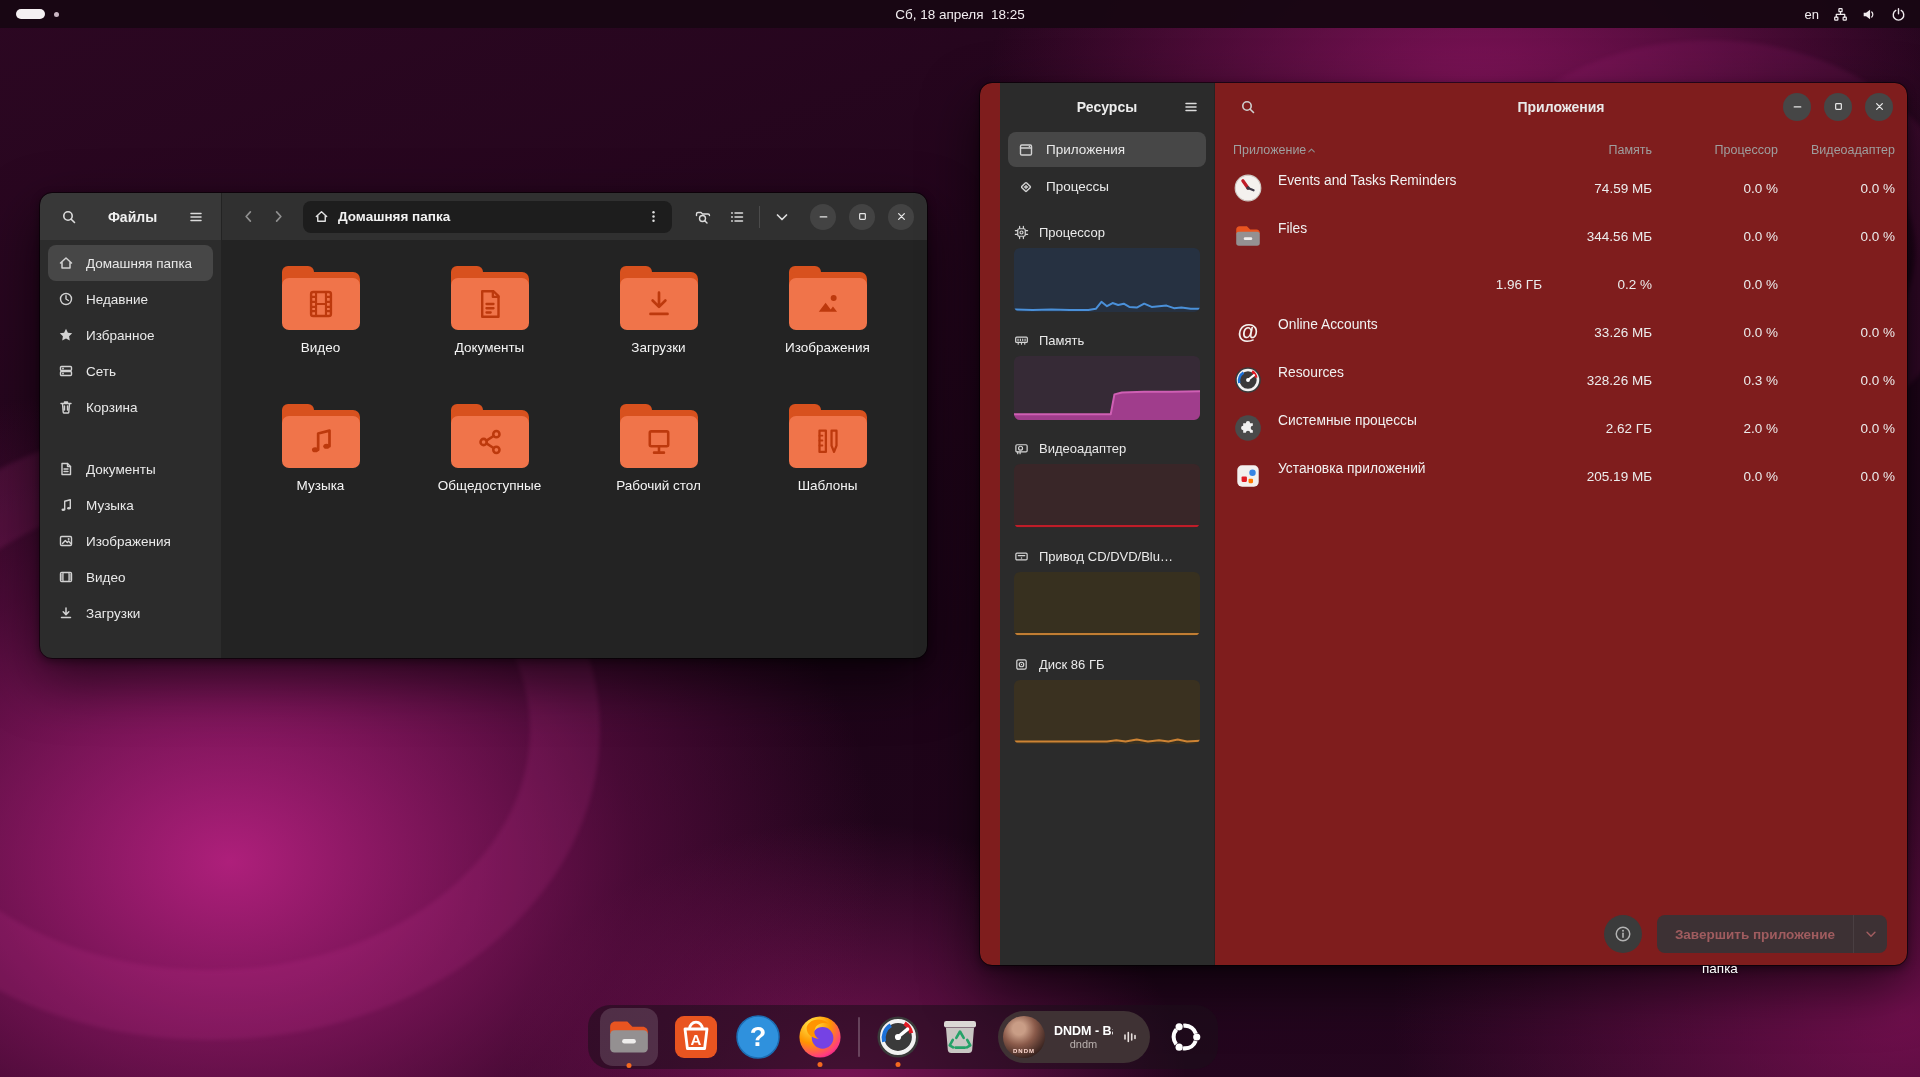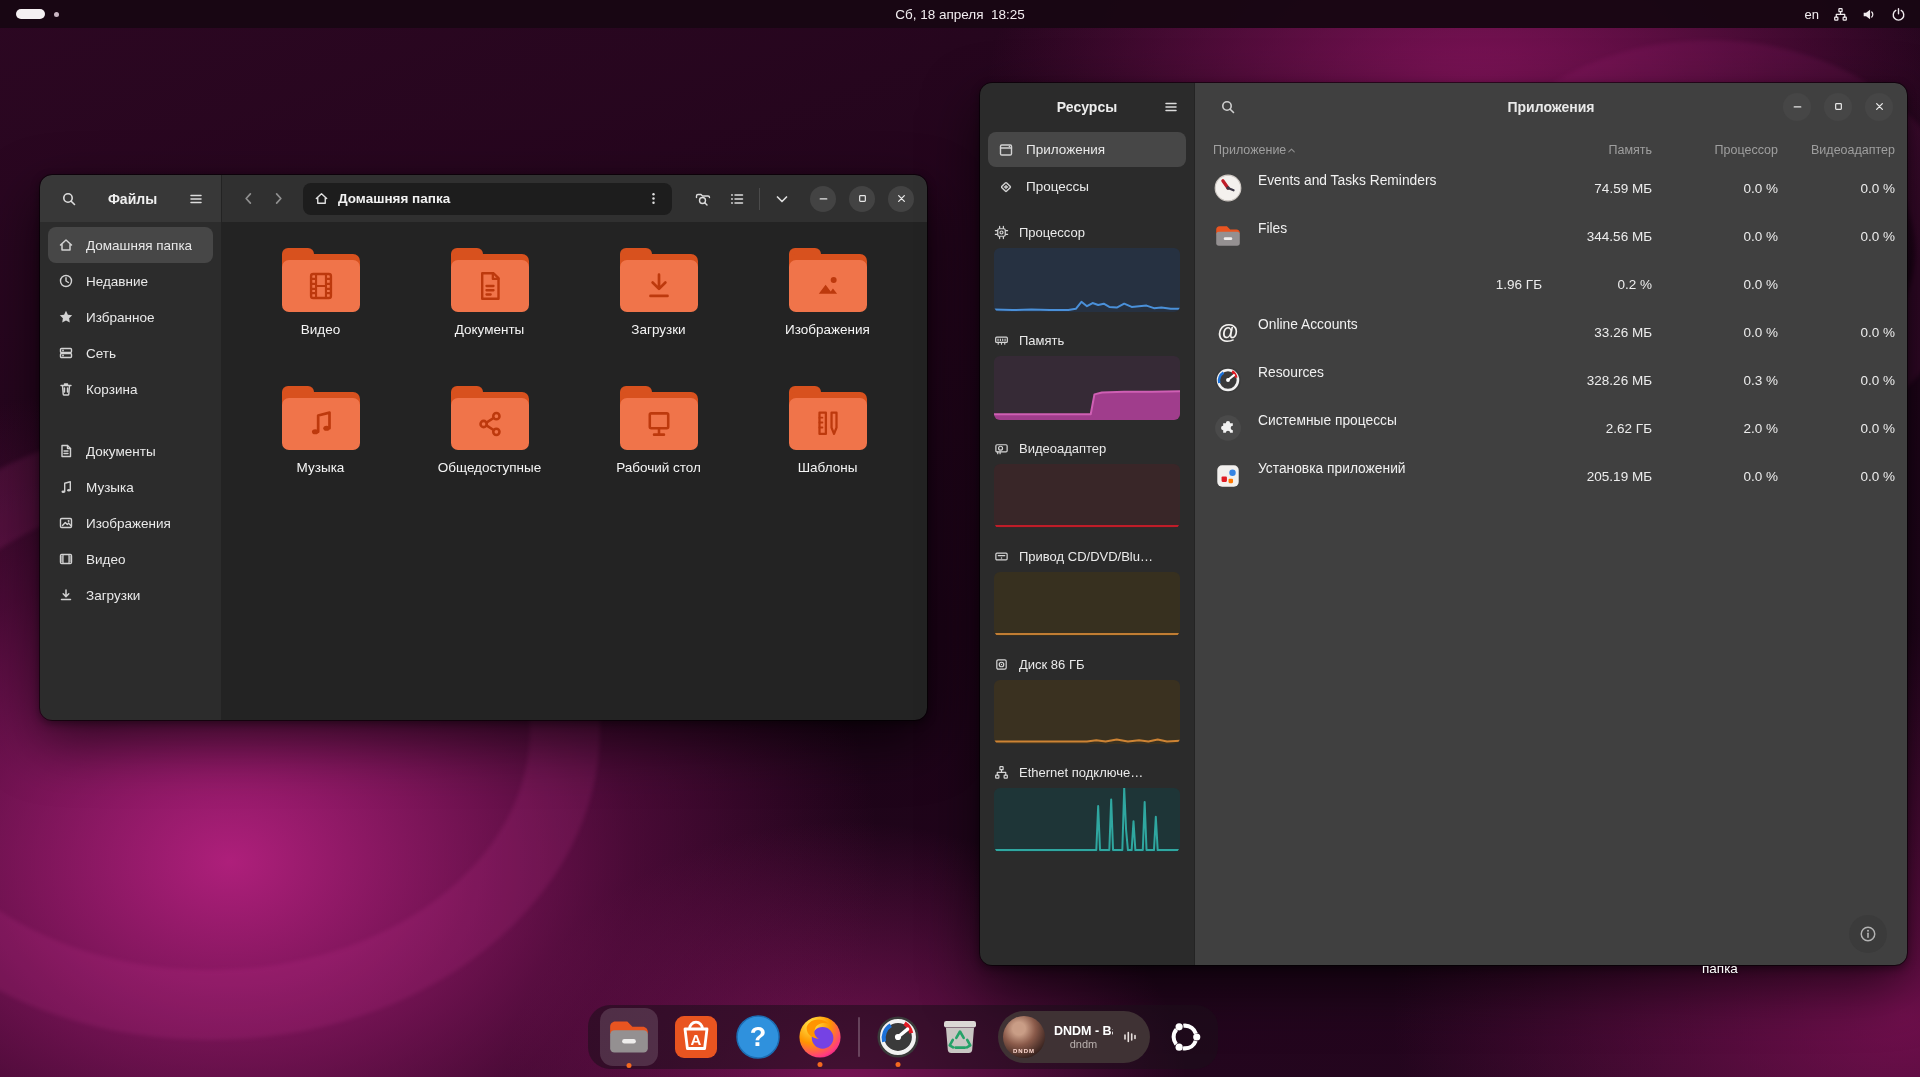--- a/index.html
+++ b/index.html
@@ -40,21 +40,21 @@
     font-size:13.5px;
     box-shadow:0 22px 55px rgba(0,0,0,.6), 0 3px 10px rgba(0,0,0,.45);
     outline:1px solid rgba(0,0,0,.55); }
   .circ { width:26px; height:26px; border-radius:50%; background:#434343;
     display:flex; align-items:center; justify-content:center; color:#e6e6e6; flex:none; }
   .circ svg { width:13px; height:13px; }
   .hdr-icon { width:30px; height:30px; display:flex; align-items:center; justify-content:center; color:#dcdcdc; }
   .hdr-icon svg { width:16px; height:16px; }
 
   
-  .fw { left:40px; top:175px; width:887px; height:545px;
+  .fw { left:40px; top:193px; width:887px; height:465px;
     display:grid; grid-template-columns:182px 1fr; grid-template-rows:47px 1fr; }
   .fw-hl { background:#383838; border-right:1px solid #232323;
     display:flex; align-items:center; padding:0 10px 0 14px; }
   .fw-title { flex:1; text-align:center; font-weight:bold; font-size:14px; color:#f0f0f0; }
   .fw-hr { background:#303030; display:flex; align-items:center; padding:0 13px; gap:4px; }
   .nav-arrow { width:26px; height:30px; display:flex; align-items:center; justify-content:center; color:#8f8f8f; }
   .nav-arrow svg { width:15px; height:15px; }
   .path { flex:1; height:32px; margin:0 12px 0 8px; background:#1d1d1d; border-radius:8px;
     display:flex; align-items:center; gap:9px; padding:0 11px; font-weight:bold; color:#f2f2f2; }
   .path svg { width:15px; height:15px; color:#e0e0e0; }
@@ -75,22 +75,22 @@
   .folder-item { display:flex; flex-direction:column; align-items:center; width:160px; }
   .folder { position:relative; width:78px; height:64px; }
   .folder .tab  { position:absolute; top:0; left:0; width:32px; height:14px; background:#d8511e; border-radius:6px 6px 0 0; }
   .folder .back { position:absolute; top:6px; left:0; right:0; height:22px; background:#d8511e; border-radius:7px; }
   .folder .front{ position:absolute; top:12px; left:0; right:0; height:52px; background:#f0744a; border-radius:7px;
     display:flex; align-items:center; justify-content:center; color:#bd390d; }
   .folder .front svg { width:34px; height:34px; }
   .folder-label { margin-top:10px; font-size:13.5px; color:#f5f5f5; white-space:nowrap; }
 
   
-  .mw { left:980px; top:83px; width:927px; height:882px; background:#404040;
-    display:grid; grid-template-columns:215px 1fr; }
+  .mw { left:980px; top:83px; width:927px; height:882px; background:#7f1d1d;
+    display:grid; grid-template-columns:215px 1fr;padding-left:20px; }
   .mw-side { background:#2b2b2b; border-right:1px solid #242424; padding:0 14px 10px; overflow:hidden; }
   .mw-side-header { height:47px; display:flex; align-items:center; justify-content:center;
     position:relative; font-weight:bold; font-size:14px; color:#ededed; }
   .mw-side-header .hdr-icon { position:absolute; right:-6px; }
   .mnav { margin:2px -6px 4px; }
   .mnav .side-item { height:35px; margin-bottom:2px; }
   .res-item { margin-top:15px; }
   .res-label { display:flex; align-items:center; gap:10px; height:26px; font-size:13px; color:#eaeaea; white-space:nowrap; }
   .res-label svg { width:15px; height:15px; color:#d5d5d5; flex:none; }
   .res-graph { height:64px; border-radius:6px; overflow:hidden; margin-top:3px; }
@@ -621,38 +621,20 @@
               </svg>
             </span>
             <span>Диск 86 ГБ</span>
           </div>
           <div class="res-graph" style="background: rgb(58, 49, 32);">
             <svg viewBox="0 0 100 100" preserveAspectRatio="none">
               <polyline points="0,96 50,96 55,94 60,96 66,93 72,96 78,94 83,96 88,93 93,96 100,95" fill="none" stroke="#cd8334" stroke-width="2" vector-effect="non-scaling-stroke" stroke-linejoin="round"></polyline>
             </svg>
           </div>
         </div>
-        <div class="res-item">
-          <div class="res-label">
-            <span>
-              <svg viewBox="0 0 16 16" fill="none" xmlns="http://www.w3.org/2000/svg">
-                <rect x="6.3" y="1.8" width="3.4" height="3.2" rx=".6" stroke="currentColor" stroke-linecap="round" stroke-linejoin="round" fill="none" stroke-width="1.3"></rect>
-                <rect x="1.8" y="10.8" width="3.4" height="3.2" rx=".6" stroke="currentColor" stroke-linecap="round" stroke-linejoin="round" fill="none" stroke-width="1.3"></rect>
-                <rect x="10.8" y="10.8" width="3.4" height="3.2" rx=".6" stroke="currentColor" stroke-linecap="round" stroke-linejoin="round" fill="none" stroke-width="1.3"></rect>
-                <path d="M8 5v2.8M3.5 10.8V7.8h9v3" stroke="currentColor" stroke-linecap="round" stroke-linejoin="round" fill="none" stroke-width="1.3"></path>
-              </svg>
-            </span>
-            <span>Ethernet подключе…</span>
-          </div>
-          <div class="res-graph" style="background: rgb(30, 53, 55);">
-            <svg viewBox="0 0 100 100" preserveAspectRatio="none">
-              <polyline points="0,97 52,97 55,97 56,28 57,97 62,97 63,18 64,97 69,97 70,0 71,65 72,97 74,97 75,52 76,97 80,97 81,22 82,97 86,97 87,45 88,97 100,97" fill="none" stroke="#2fa7a0" stroke-width="2" vector-effect="non-scaling-stroke" stroke-linejoin="round"></polyline>
-            </svg>
-          </div>
-        </div>
       </div>
   </div>
 
   <div class="mw-main">
     <div class="mw-header">
       <span class="hdr-icon mw-search">
           <svg viewBox="0 0 16 16" fill="none" xmlns="http://www.w3.org/2000/svg">
             <circle cx="7" cy="7" r="4.2" stroke="currentColor" stroke-linecap="round" stroke-linejoin="round" fill="none" stroke-width="1.6"></circle>
             <path d="M10.2 10.2l3.3 3.3" stroke="currentColor" stroke-linecap="round" stroke-linejoin="round" fill="none" stroke-width="1.6"></path>
           </svg>
@@ -795,20 +777,28 @@
     </div>
 
     <div class="mw-footer">
       <span class="info-btn">
           <svg viewBox="0 0 16 16" fill="none" xmlns="http://www.w3.org/2000/svg">
             <circle cx="8" cy="8" r="6" stroke="currentColor" stroke-linecap="round" stroke-linejoin="round" fill="none" stroke-width="1.3"></circle>
             <path d="M8 7.4v3.4" stroke="currentColor" stroke-linecap="round" stroke-linejoin="round" fill="none" stroke-width="1.4"></path>
             <circle cx="8" cy="5.2" r=".9" fill="currentColor"></circle>
           </svg>
         </span>
+      <div class="end-btn">
+        <span class="end-main">Завершить приложение</span>
+        <span class="end-chev">
+            <svg viewBox="0 0 16 16" fill="none" xmlns="http://www.w3.org/2000/svg">
+              <path d="M3.5 6L8 10.5 12.5 6" stroke="currentColor" stroke-linecap="round" stroke-linejoin="round" fill="none" stroke-width="1.7"></path>
+            </svg>
+          </span>
+      </div>
     </div>
   </div>
 </div>
 
 <div class="dock">
   <div class="dock-list">
 
   <div class="dock-item running focused">
         <span class="dock-ic">
           <svg viewBox="0 0 28 28" fill="none" xmlns="http://www.w3.org/2000/svg">

